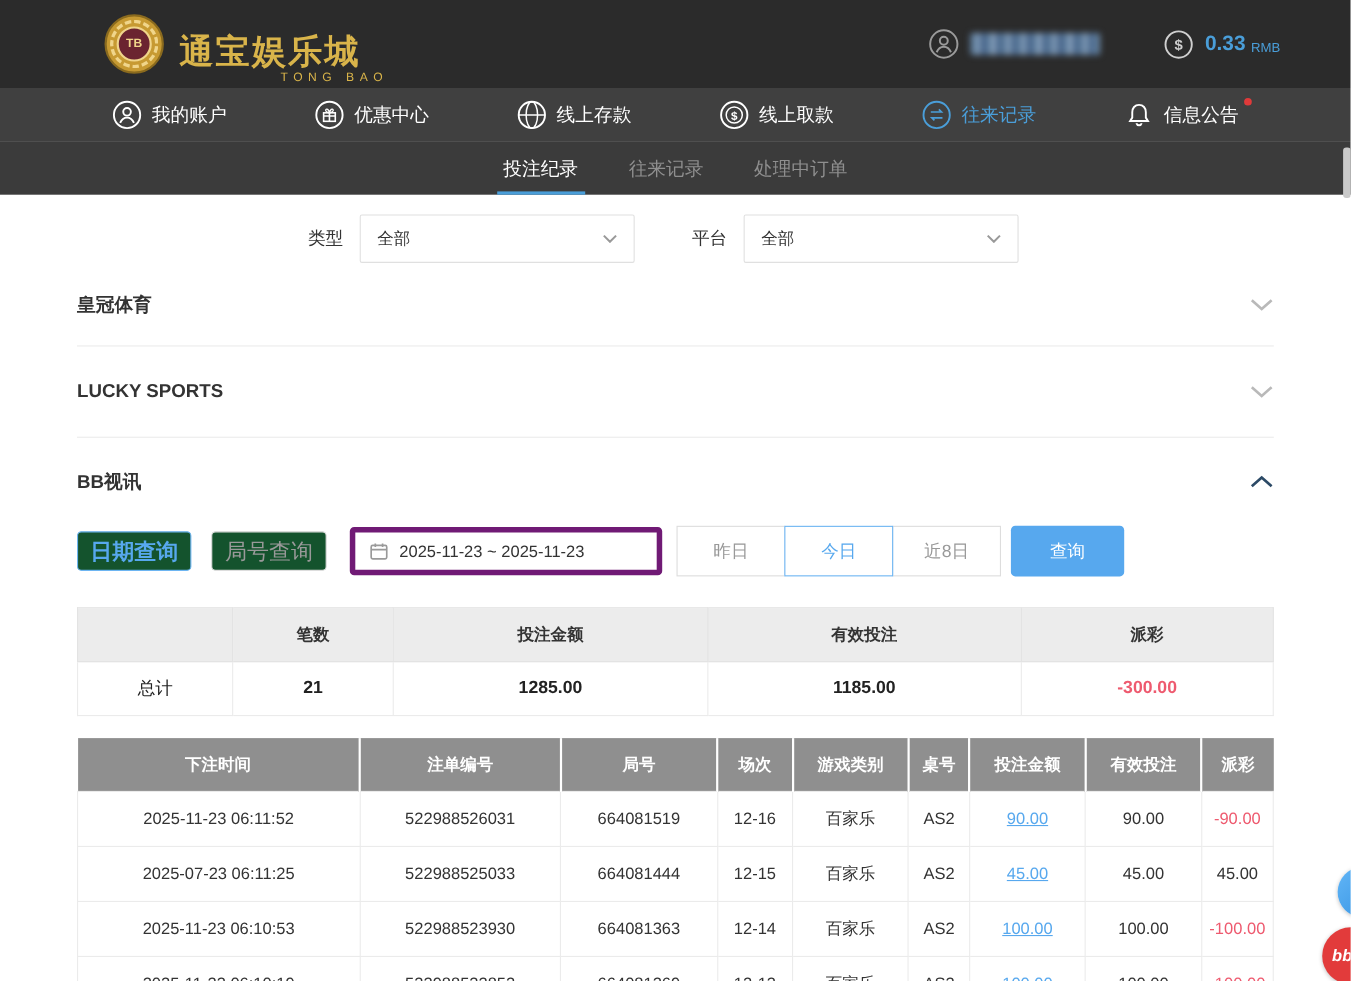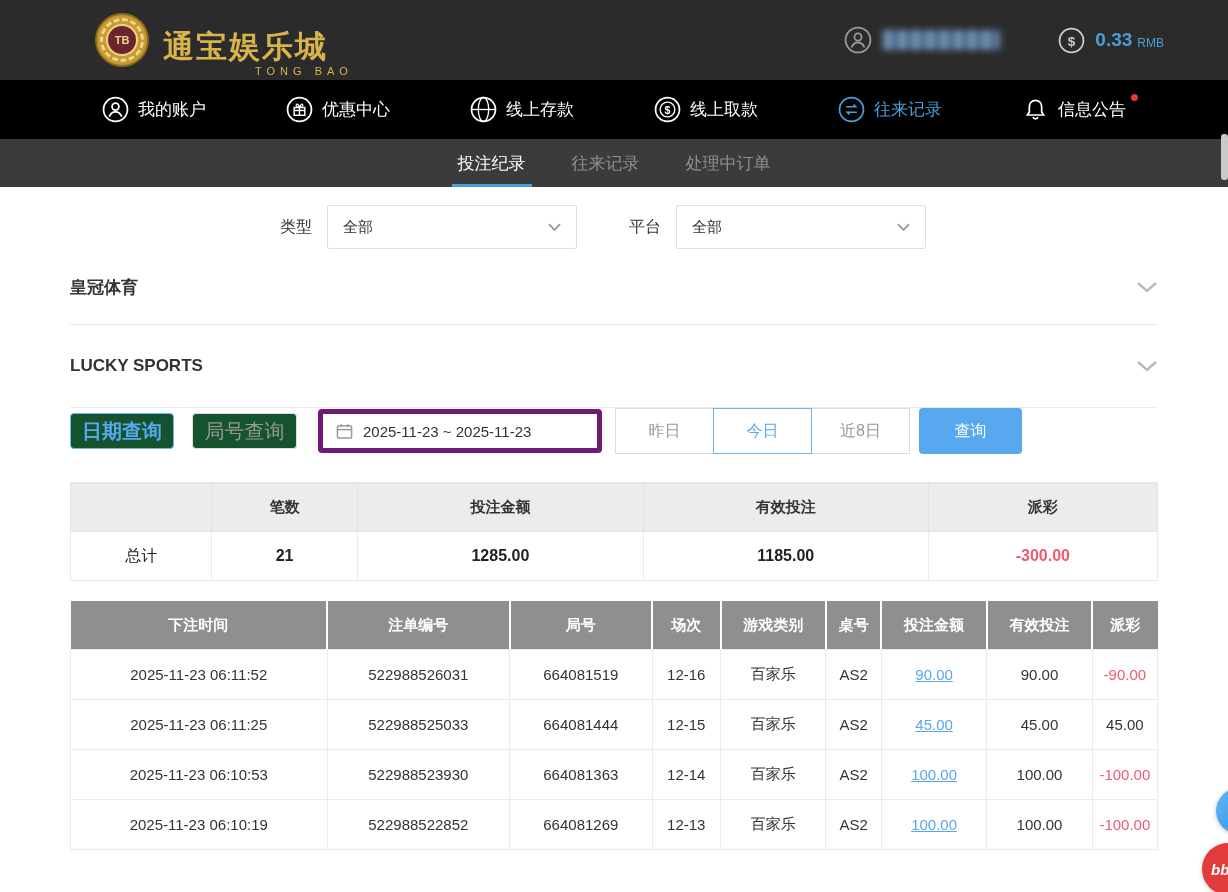--- a/index.html
+++ b/index.html
@@ -22,21 +22,21 @@
   .top-right{margin-left:auto;display:flex;align-items:center;}
   .user-ic{color:#9a9a9a;display:flex;}
   .username-blur{width:118px;height:20px;margin-left:10px;border-radius:2px;
         background:repeating-linear-gradient(90deg,#5b7a9a 0 5px,#8aa3bd 5px 9px,#47658a 9px 14px);
         filter:blur(3px);}
   .dollar-ic{margin-left:58px;color:#cfcfcf;display:flex;}
   .amount{color:#4a9ed9;font-size:19px;font-weight:bold;margin-left:10px;}
   .currency{color:#4a9ed9;font-size:12px;margin-left:5px;margin-top:5px;}
 
   
-  .nav{height:59px;background:#000000;display:flex;align-items:center;
+  .nav{height:49px;background:#404040;display:flex;align-items:center;
        justify-content:space-between;padding:0 102px;box-sizing:border-box;}
   .nav-item{display:flex;align-items:center;gap:9px;color:#fff;font-size:17px;cursor:pointer;position:relative;}
   .nav-item svg{width:27px;height:27px;display:block;}
   .nav-item.active{color:#4a9ed9;}
   .dot{position:absolute;top:-2px;right:-12px;width:7px;height:7px;border-radius:50%;background:#e03a3a;}
 
   
   .subtabs{height:48px;background:#3b3b3b;display:flex;align-items:stretch;justify-content:center;gap:46px;}
   .subtab{display:flex;align-items:center;color:#8f8f8f;font-size:17px;position:relative;cursor:pointer;}
   .subtab.active{color:#fff;}
@@ -234,20 +234,28 @@
 
     <div class="section-row sec-2">
       <span class="section-title">LUCKY SPORTS</span>
       <span class="chev-gray">
         <svg viewBox="0 0 22 12" width="22" height="12">
             <polyline points="2,2 11,10 20,2" fill="none" stroke="currentColor" stroke-width="2.4"></polyline>
           </svg>
       </span>
     </div>
 
+    <div class="section-row sec-3">
+      <span class="section-title">BB视讯</span>
+      <span class="chev-navy">
+        <svg viewBox="0 0 22 12" width="22" height="12">
+            <polyline points="2,10 11,2 20,10" fill="none" stroke="currentColor" stroke-width="2.4"></polyline>
+          </svg>
+      </span>
+    </div>
 
     <div class="query-row">
       <div class="pill btn-date-query">日期查询</div>
       <div class="pill btn-round-query">局号查询</div>
       <div class="date-input">
         <span class="cal-ic">
           <svg viewBox="0 0 18 18" width="17" height="17">
               <rect x="1.5" y="3" width="15" height="13" rx="1.5" fill="none" stroke="currentColor" stroke-width="1.6"></rect>
               <line x1="1.5" y1="7" x2="16.5" y2="7" stroke="currentColor" stroke-width="1.6"></line>
               <line x1="5.5" y1="1.2" x2="5.5" y2="4.5" stroke="currentColor" stroke-width="1.6"></line>
@@ -323,21 +331,21 @@
           <td>522988526031</td>
           <td>664081519</td>
           <td>12-16</td>
           <td>百家乐</td>
           <td>AS2</td>
           <td><a class="bet-link">90.00</a></td>
           <td>90.00</td>
           <td class="neg">-90.00</td>
         </tr>
         <tr>
-          <td>2025-11-23 06:11:25</td>
+          <td>2025-07-23 06:11:25</td>
           <td>522988525033</td>
           <td>664081444</td>
           <td>12-15</td>
           <td>百家乐</td>
           <td>AS2</td>
           <td><a class="bet-link">45.00</a></td>
           <td>45.00</td>
           <td>45.00</td>
         </tr>
         <tr>

